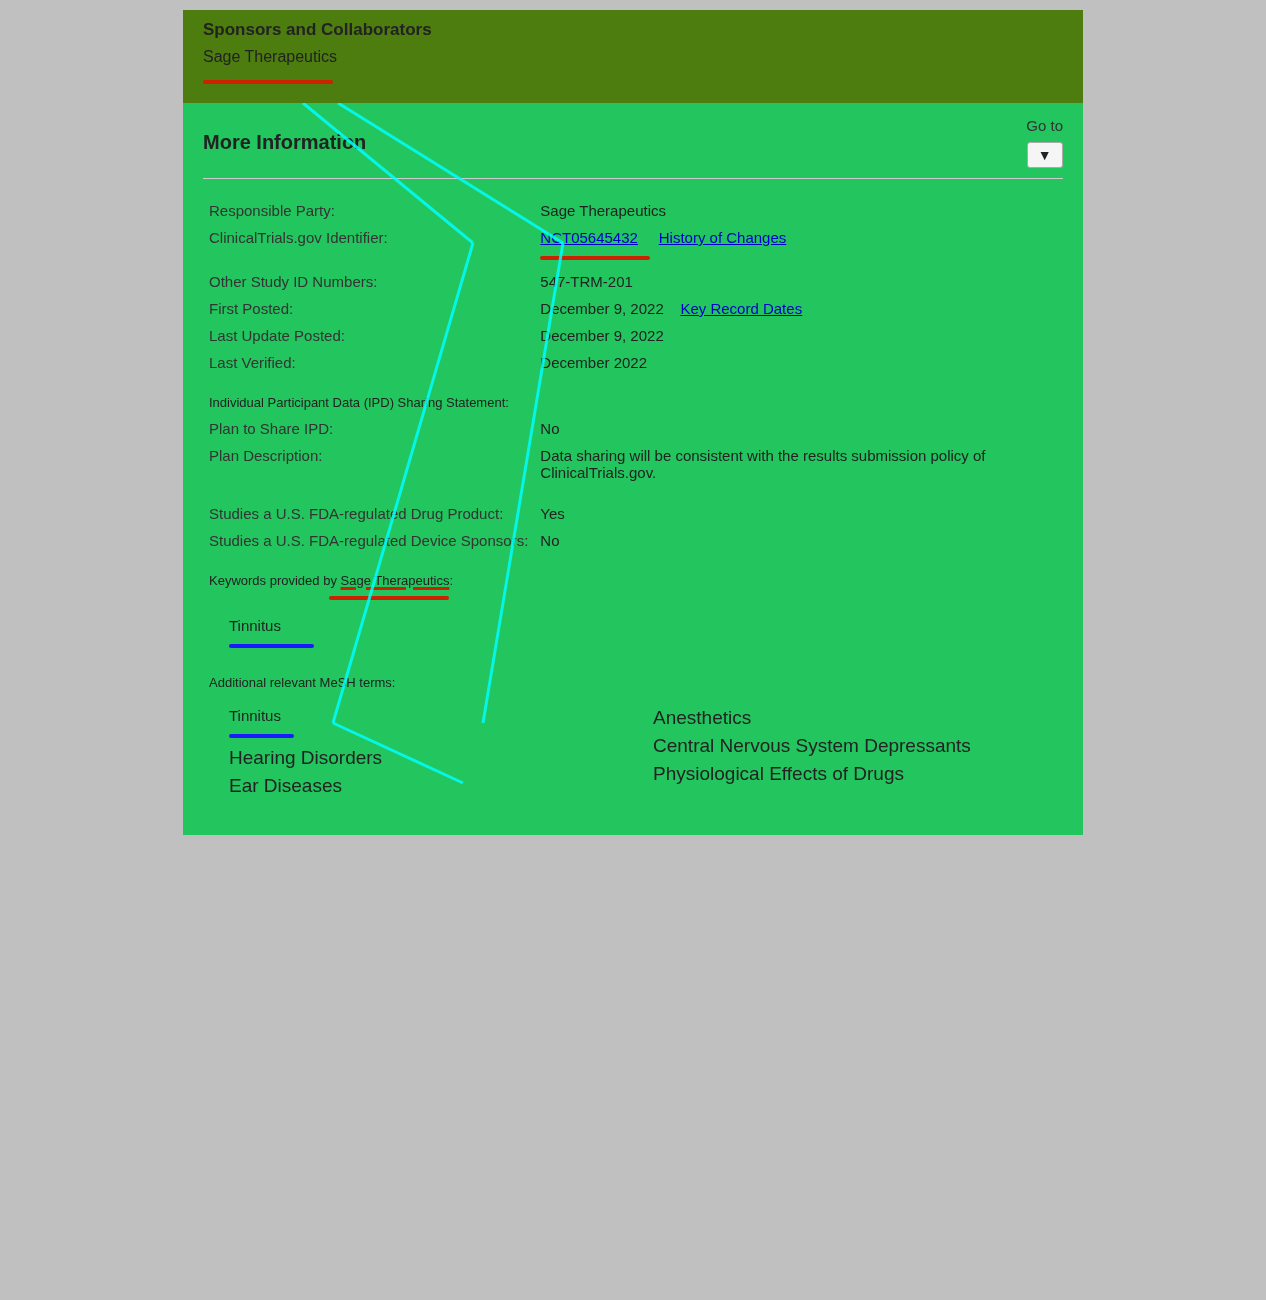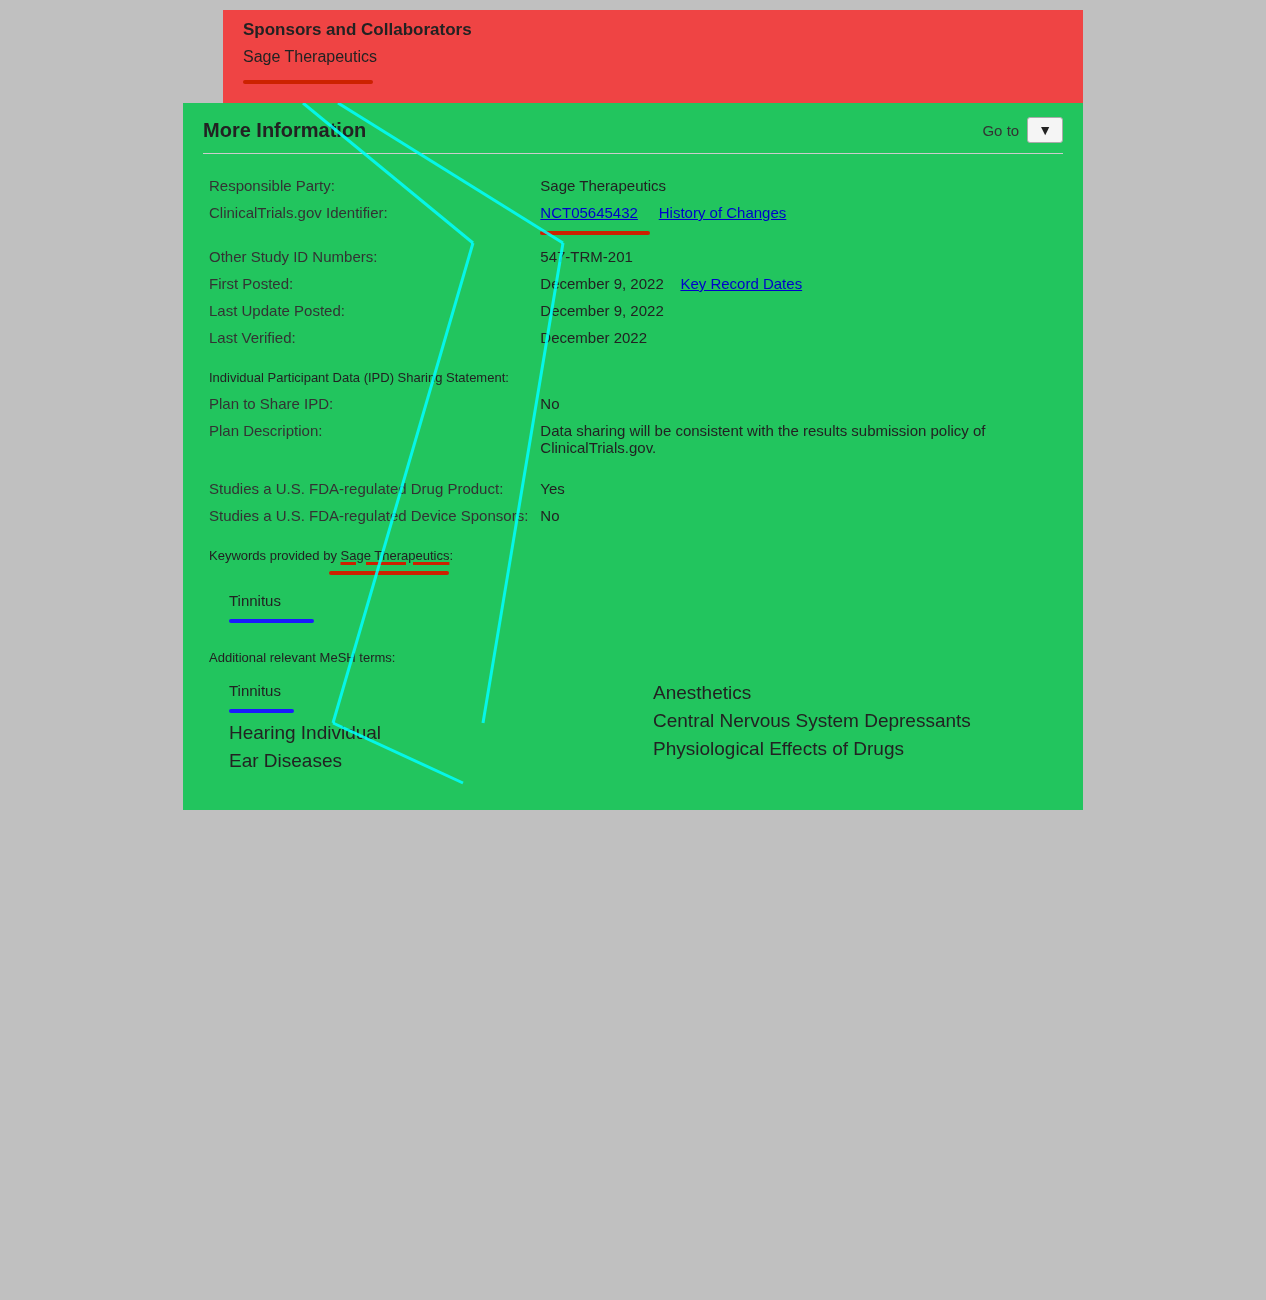--- a/index.html
+++ b/index.html
@@ -8,24 +8,23 @@
       font-family: Arial, sans-serif;
       font-size: 15px;
       color: #222;
     }
     .page-wrapper {
       max-width: 900px;
       margin: 0 auto;
       padding: 10px 0;
     }
     .sponsors-section {
-      background: #ef4444;
+      background: #4d7c0f;
       padding: 10px 20px 16px 20px;
       margin-bottom: 0;
-      margin-left: 40px;
     }
     .sponsors-title {
       font-weight: bold;
       font-size: 17px;
       margin-bottom: 8px;
     }
     .sponsor-name {
       font-size: 16px;
       margin-bottom: 4px;
     }
@@ -56,20 +55,21 @@
       margin-bottom: 18px;
     }
     .more-info-title {
       font-weight: bold;
       font-size: 20px;
     }
     .goto-container {
       display: flex;
       align-items: center;
       gap: 8px;
+      flex-direction: column;
     }
     .goto-label {
       font-size: 15px;
       color: #333;
     }
     .goto-dropdown {
       border: 1px solid #aaa;
       background: #f5f5f5;
       padding: 4px 10px;
       border-radius: 3px;
@@ -268,21 +268,21 @@
         <tr>
           <td colspan="2">
             <div style="padding-left:20px; padding-top:4px;">
 
               <div style="display:grid; grid-template-columns: 1fr 1fr; gap:0 20px;">
                 <div>
                   <div class="mesh-item-with-underline">
                     Tinnitus
                     <br><span class="underline-blue" style="width:65px;"></span>
                   </div>
-                  <div class="mesh-item">Hearing Individual</div>
+                  <div class="mesh-item">Hearing Disorders</div>
                   <div class="mesh-item">Ear Diseases</div>
                 </div>
                 <div>
                   <div class="mesh-item">Anesthetics</div>
                   <div class="mesh-item">Central Nervous System Depressants</div>
                   <div class="mesh-item">Physiological Effects of Drugs</div>
                 </div>
               </div>
             </div>
           </td>

